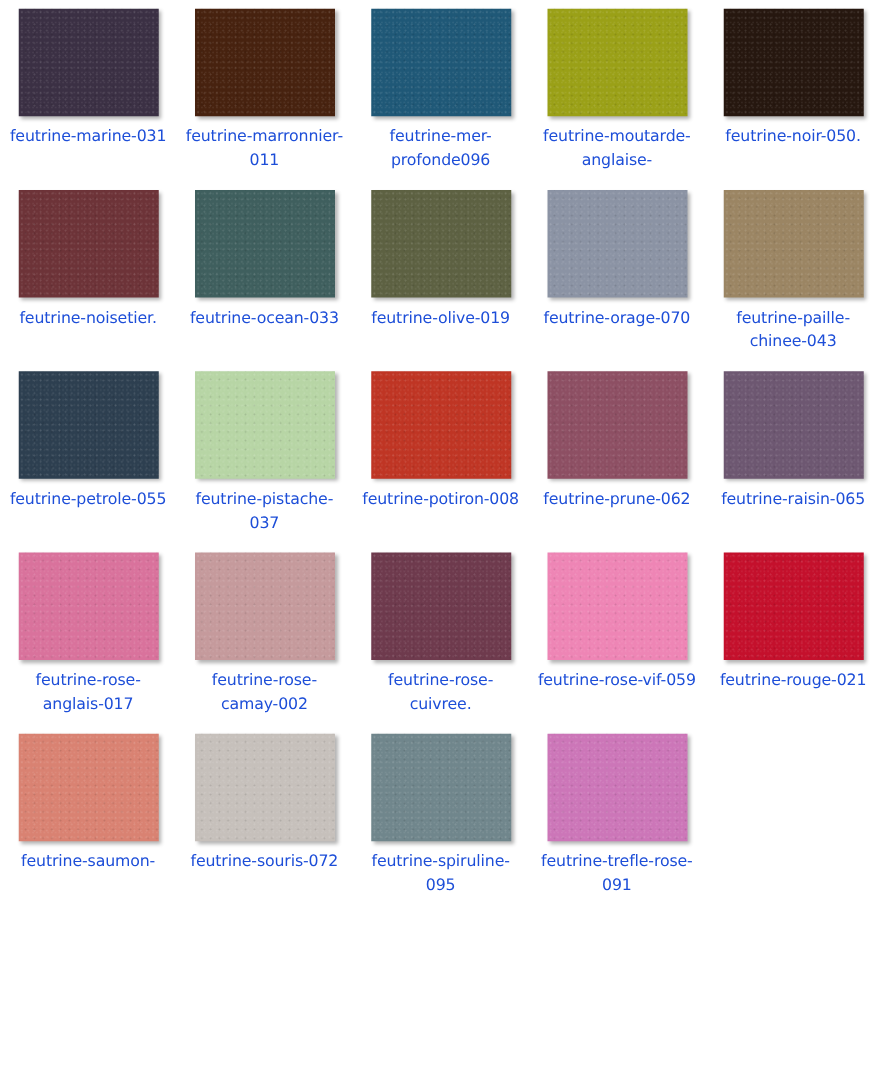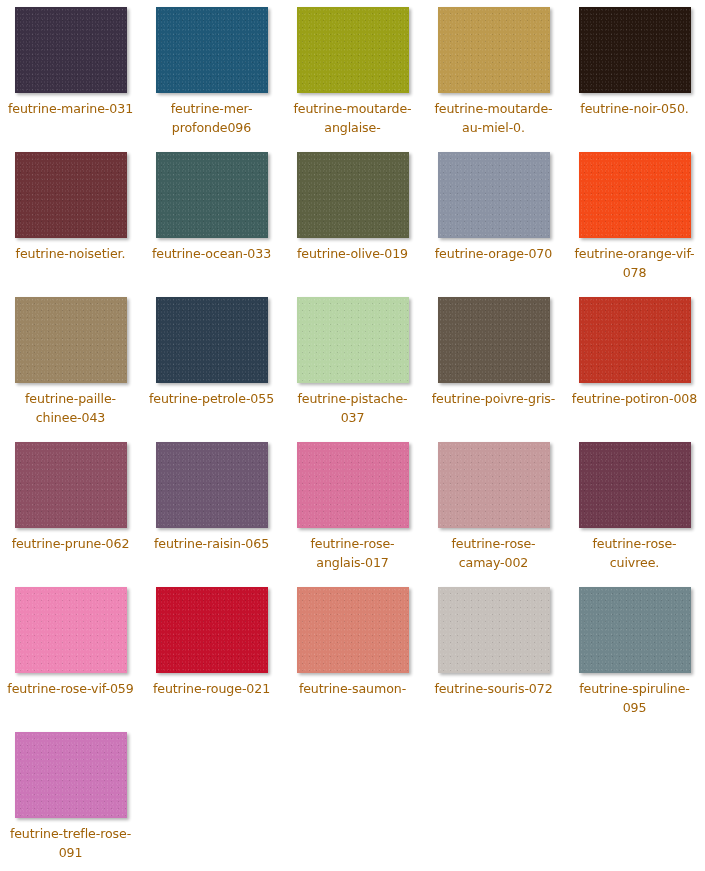--- a/index.html
+++ b/index.html
@@ -60,44 +60,44 @@
     opacity: 0.95;
     pointer-events: none;
   }
 
   .swatch-label {
     width: 128px;
     margin-top: 6px;
     text-align: center;
     font-size: 12.6px;
     line-height: 19px;
-    color: #a16207;
+    color: #1d4ed8;
     word-break: break-word;
     letter-spacing: -0.1px;
   }
 </style>
 </head>
 <body>
 
 <div id="swatch-grid">
     <div class="swatch-cell">
       <div class="swatch-chip" style="background-color: rgb(59, 48, 68);"></div>
       <div class="swatch-label">feutrine-marine-031 </div>
     </div>
     <div class="swatch-cell">
+      <div class="swatch-chip" style="background-color: rgb(71, 34, 15);"></div>
+      <div class="swatch-label">feutrine-marronnier-011 </div>
+    </div>
+    <div class="swatch-cell">
       <div class="swatch-chip" style="background-color: rgb(31, 88, 119);"></div>
       <div class="swatch-label">feutrine-mer-profonde096 </div>
     </div>
     <div class="swatch-cell">
       <div class="swatch-chip" style="background-color: rgb(154, 160, 23);"></div>
       <div class="swatch-label">feutrine-moutarde-anglaise- </div>
-    </div>
-    <div class="swatch-cell">
-      <div class="swatch-chip" style="background-color: rgb(189, 154, 78);"></div>
-      <div class="swatch-label">feutrine-moutarde-au-miel-0.</div>
     </div>
     <div class="swatch-cell">
       <div class="swatch-chip" style="background-color: rgb(38, 23, 15);"></div>
       <div class="swatch-label">feutrine-noir-050.</div>
     </div>
     <div class="swatch-cell">
       <div class="swatch-chip" style="background-color: rgb(109, 51, 56);"></div>
       <div class="swatch-label">feutrine-noisetier.</div>
     </div>
     <div class="swatch-cell">
@@ -106,38 +106,30 @@
     </div>
     <div class="swatch-cell">
       <div class="swatch-chip" style="background-color: rgb(93, 97, 66);"></div>
       <div class="swatch-label">feutrine-olive-019 </div>
     </div>
     <div class="swatch-cell">
       <div class="swatch-chip" style="background-color: rgb(139, 147, 164);"></div>
       <div class="swatch-label">feutrine-orage-070 </div>
     </div>
     <div class="swatch-cell">
-      <div class="swatch-chip" style="background-color: rgb(244, 74, 24);"></div>
-      <div class="swatch-label">feutrine-orange-vif-078 </div>
-    </div>
-    <div class="swatch-cell">
       <div class="swatch-chip" style="background-color: rgb(155, 133, 99);"></div>
       <div class="swatch-label">feutrine-paille-chinee-043 </div>
     </div>
     <div class="swatch-cell">
       <div class="swatch-chip" style="background-color: rgb(45, 63, 80);"></div>
       <div class="swatch-label">feutrine-petrole-055 </div>
     </div>
     <div class="swatch-cell">
       <div class="swatch-chip" style="background-color: rgb(183, 213, 165);"></div>
       <div class="swatch-label">feutrine-pistache-037 </div>
-    </div>
-    <div class="swatch-cell">
-      <div class="swatch-chip" style="background-color: rgb(100, 88, 74);"></div>
-      <div class="swatch-label">feutrine-poivre-gris- </div>
     </div>
     <div class="swatch-cell">
       <div class="swatch-chip" style="background-color: rgb(191, 53, 36);"></div>
       <div class="swatch-label">feutrine-potiron-008 </div>
     </div>
     <div class="swatch-cell">
       <div class="swatch-chip" style="background-color: rgb(141, 79, 99);"></div>
       <div class="swatch-label">feutrine-prune-062 </div>
     </div>
     <div class="swatch-cell">

